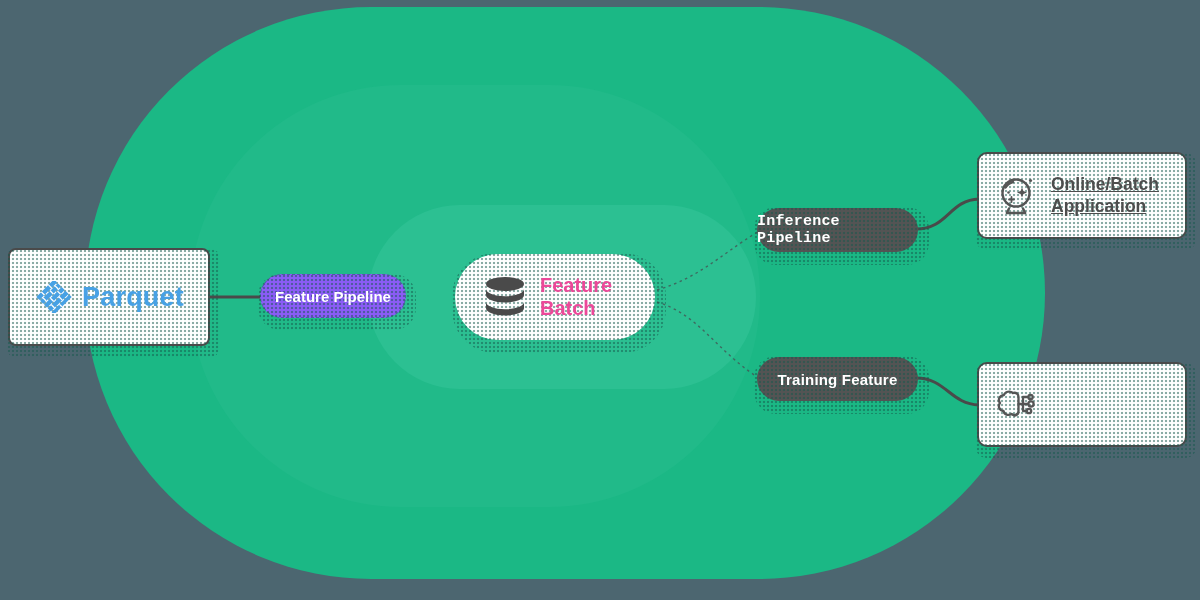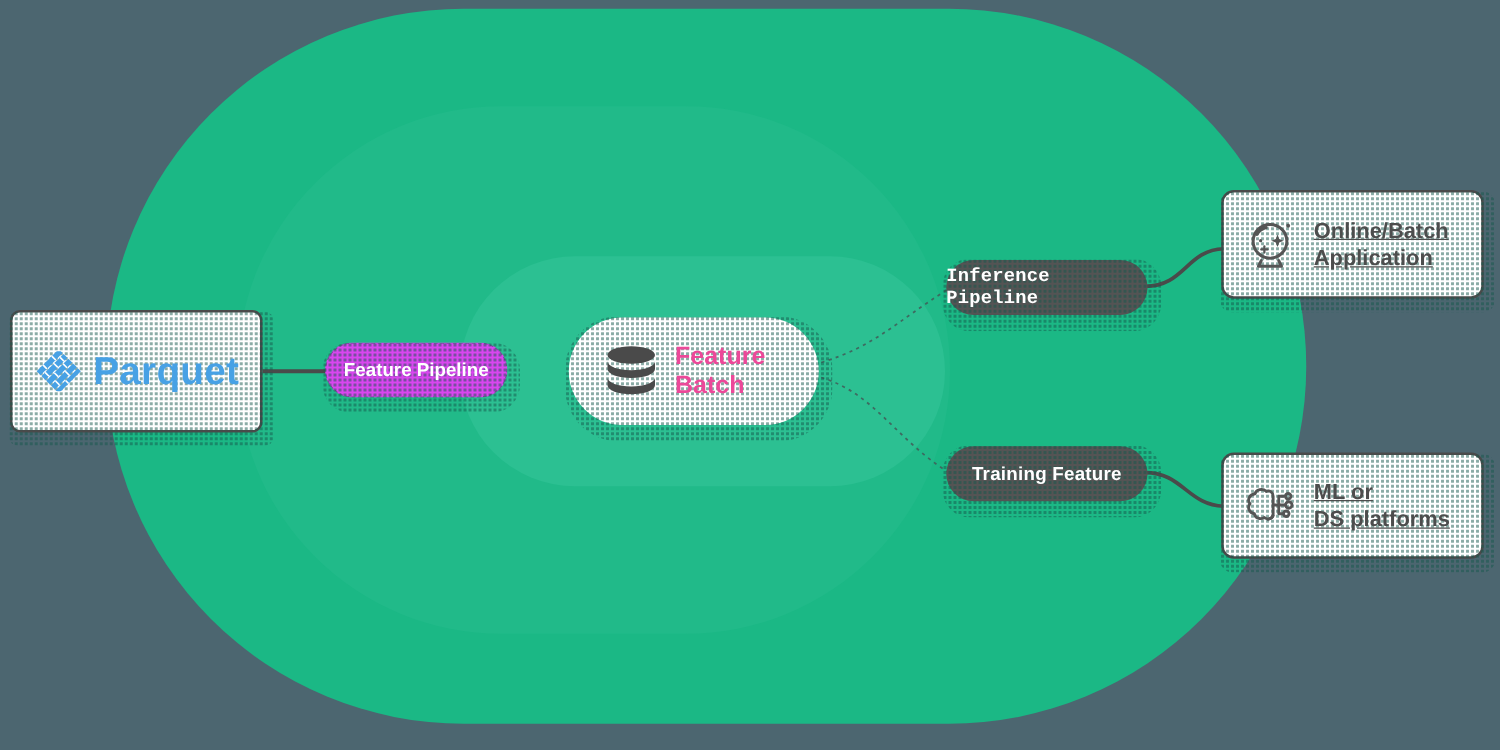--- a/index.html
+++ b/index.html
@@ -22,25 +22,25 @@
   .node::after{
     content:"";position:absolute;inset:-7px;z-index:-1;
     transform:translate(4px,6px);border-radius:inherit;
     background-image:radial-gradient(rgba(22,88,76,.5) 1.1px, transparent 1.6px);
     background-size:4px 4px;
   }
   .card{
     background:#ffffff;border:2.5px solid #4a4a4a;border-radius:10px;
   }
   #parquet-card{left:8px;top:248px;width:202px;height:98px;border-radius:8px;justify-content:center;gap:8px;}
-  #parquet-card .brand{font-size:31px;color:#47a1e5;letter-spacing:.2px;}
+  #parquet-card .brand{font-size:27px;color:#47a1e5;letter-spacing:.2px;}
 
   .pill-green{
     left:260px;top:274px;width:146px;height:44px;border-radius:22px;
-    background:#d946ef;border:1px dashed rgba(16,86,70,.45);
+    background:#8b5cf6;border:1px dashed rgba(16,86,70,.45);
     justify-content:center;color:#ffffff;font-size:15px;
   }
   .pill-dark{
     width:161px;height:44px;border-radius:22px;background:#545454;
     justify-content:center;color:#ffffff;font-size:15px;letter-spacing:.2px;
   }
   #inference-pill{left:757px;top:208px;font-family:Liberation Mono, monospace;}
   #training-pill{left:757px;top:357px;}
 
   #feature-store-pill{
@@ -152,19 +152,15 @@
         <path d="M17 9 c-3 -2.5 -8 -1.5 -9 2 c-4.5 0.5 -6.5 5 -4 8 c-2.5 3 -0.5 7.5 3.5 8 c0.5 3.5 5 5 8 3 c2.5 2 6 1 7 -1.5"></path>
         <path d="M17 9 c3 -1 5.5 1 5.5 4 v14 c0 2.5 -1.5 4 -4 4.5"></path>
         <path d="M22.5 20 h9"></path>
         <circle cx="35" cy="20" r="2.6"></circle>
         <path d="M27 20 v-7 h4"></path>
         <circle cx="34.5" cy="13" r="2.2"></circle>
         <path d="M27 20 v7 h3"></path>
         <circle cx="33" cy="27" r="2.2"></circle>
       </svg>
     </span>
-    <span class="card-label">
-      <div>ML or</div>
-      <div>DS platforms</div>
-    </span>
   </div>
 
 </div>
 
 </body></html>

